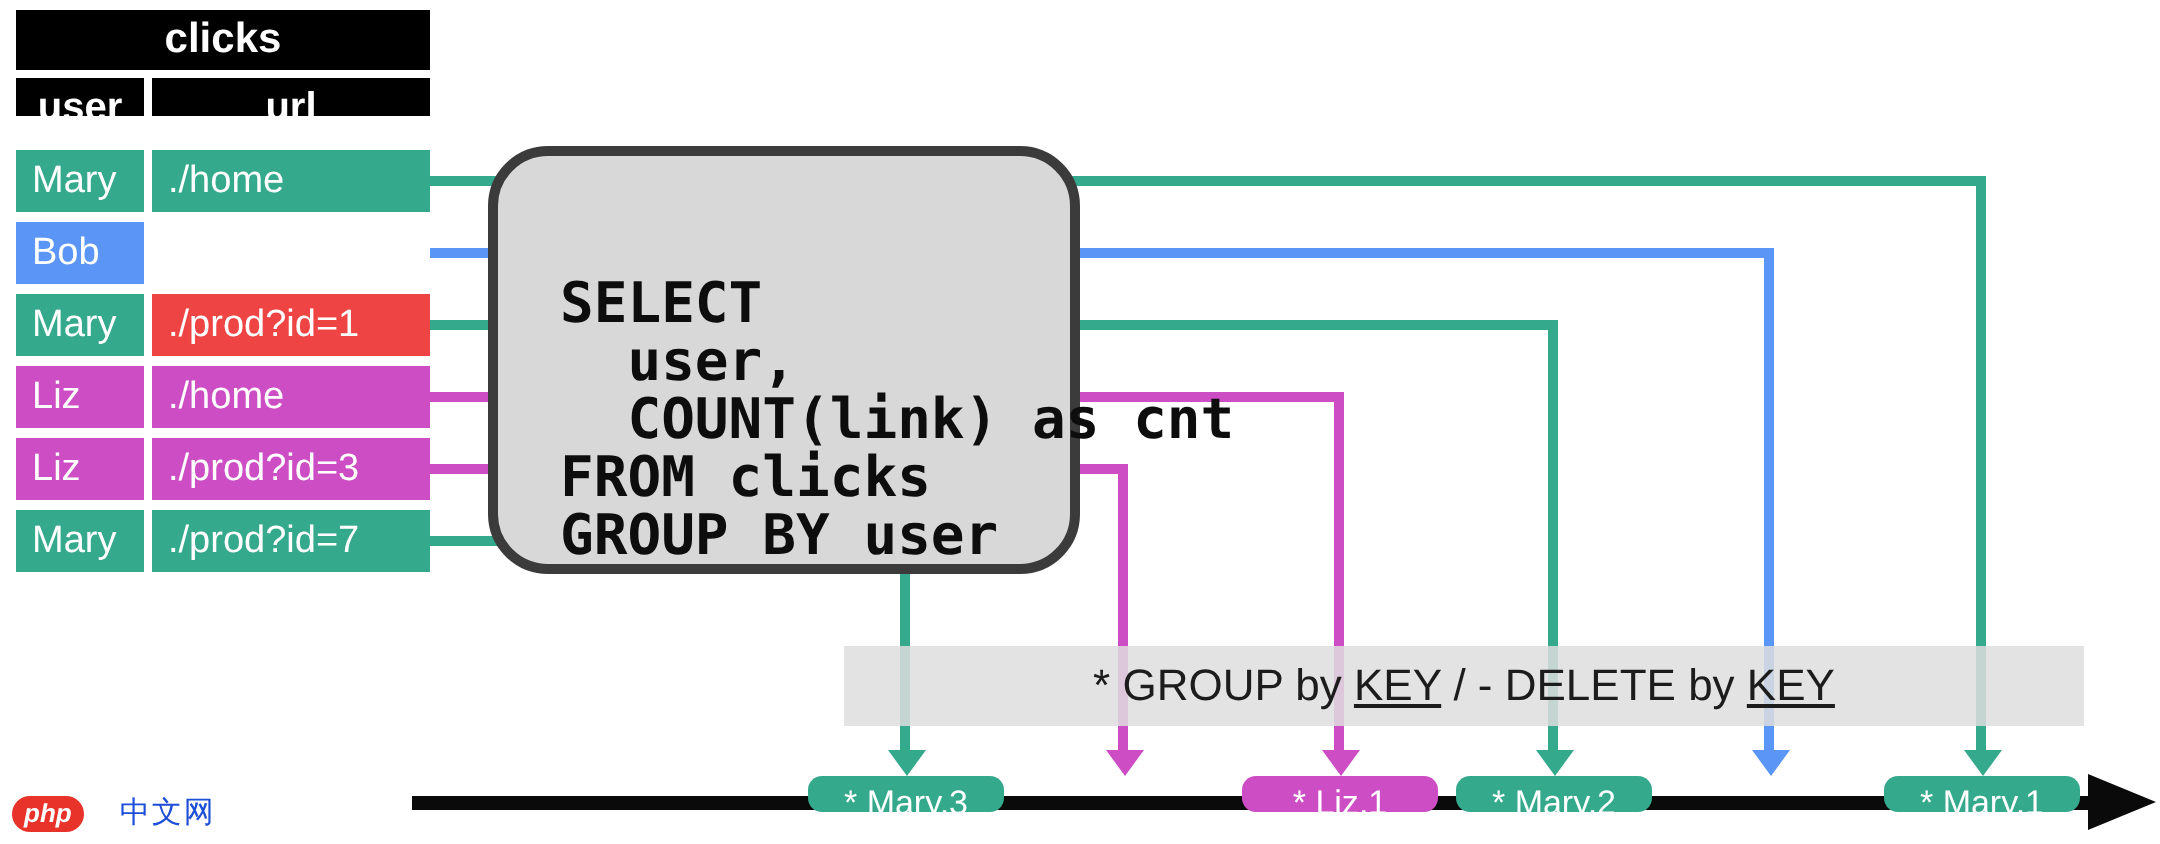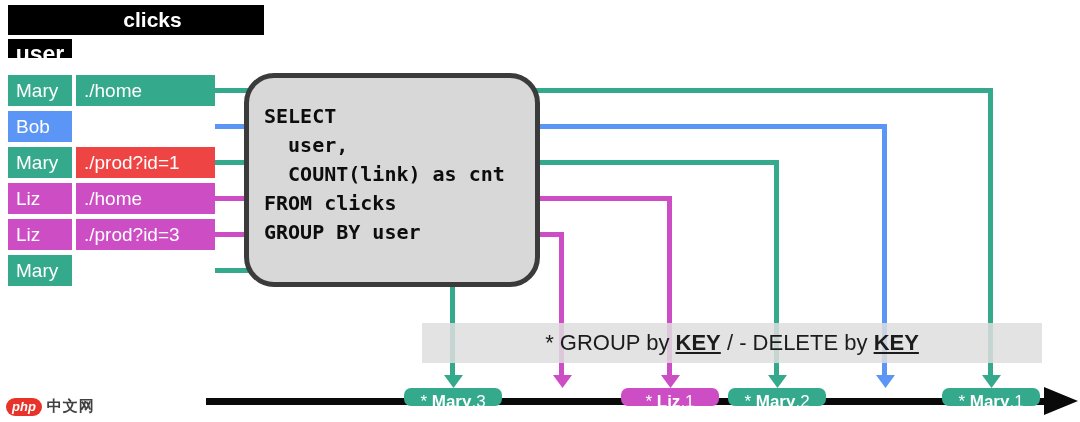--- a/index.html
+++ b/index.html
@@ -1,78 +1,80 @@
 <!DOCTYPE html>
 <html style="--green: #35a98c; --blue: #5b96f7; --magenta: #cc4dc4; --header-bg: #000000; --box-fill: #d8d8d8; --box-border: #3b3b3b; --band-bg: #e2e2e2; --timeline: #0a0a0a;"><head>
 <meta charset="utf-8">
 <style>
   html,body{margin:0;padding:0;background:#fff;}
   #stage{position:relative;width:1080px;height:422px;background:#fff;overflow:hidden;
          font-family:"Liberation Sans",sans-serif;}
 
   
-  .tbl-title{position:absolute;left:8px;top:5px;width:223px;height:30px;background:var(--header-bg);
-             color:#fff;font-weight:bold;font-size:21px;text-align:center;line-height:30px;z-index:2;padding-left:33px;}
+  .tbl-title{position:absolute;left:8px;top:5px;width:207px;height:30px;background:var(--header-bg);
+             color:#fff;font-weight:bold;font-size:21px;text-align:center;line-height:30px;z-index:2;}
   .th{position:absolute;height:19px;top:39px;background:var(--header-bg);color:#fff;font-weight:bold;
-      font-size:23px;text-align:center;line-height:30px;z-index:2;}
+      font-size:20px;text-align:center;line-height:30px;z-index:2;}
   .th-user{left:8px;width:64px;}
   .th-url{left:76px;width:139px;}
   .td{position:absolute;height:31px;color:#fff;font-size:19px;line-height:31px;padding-left:8px;
       box-sizing:border-box;z-index:2;}
   .td-user{left:8px;width:64px;}
   .td-url{left:76px;width:139px;}
 
   
   .hline{position:absolute;height:5px;z-index:1;}
   .vline{position:absolute;width:5px;z-index:1;}
   .varrow{position:absolute;width:19px;height:13px;clip-path:polygon(0 0,100% 0,50% 100%);z-index:1;}
 
   
   .sql-box{position:absolute;left:244px;top:73px;width:296px;height:214px;background:var(--box-fill);
            border:5px solid var(--box-border);border-radius:30px;box-sizing:border-box;z-index:2;}
-  .sql-box pre{margin:0;padding:24px 0 0 15px;font-family:"DejaVu Sans Mono","Liberation Mono",monospace;
-               font-weight:bold;font-size:20px;line-height:29px;color:#0d0d0d;white-space:pre;}
+  .sql-box pre{margin:16px;padding:43px 0 0 15px;font-family:"DejaVu Sans Mono","Liberation Mono",monospace;
+               font-weight:bold;font-size:28px;line-height:29px;color:#0d0d0d;white-space:pre;}
 
   
   .band{position:absolute;left:422px;top:323px;width:620px;height:40px;background:rgba(222,222,222,0.85);
         z-index:3;text-align:center;line-height:40px;font-size:22px;color:#1c1c1c;}
-  .u{text-decoration:underline;font-weight:bold;}
+  .u{text-decoration:underline;}
 
   
   .tline{position:absolute;left:206px;top:398px;width:840px;height:7px;background:var(--timeline);z-index:0;}
   .tarrow{position:absolute;left:1044px;top:387px;width:34px;height:28px;background:var(--timeline);
           clip-path:polygon(0 0,100% 50%,0 100%);z-index:0;}
   .event{position:absolute;top:388px;width:98px;height:18px;border-radius:7px;z-index:2;color:#fff;
          font-size:17px;line-height:27px;text-align:center;}
   .event span{white-space:pre;}
 
   
-  .wm{position:absolute;left:6px;top:397px;display:flex;align-items:center;gap:5px;z-index:4;}
+  .wm{position:absolute;left:6px;top:397px;display:flex;align-items:center;gap:18px;z-index:4;}
   .wm-pill{background:#e8332a;color:#fff;font-weight:bold;font-style:italic;font-size:13px;
            padding:1px 6px 2px 6px;border-radius:10px;}
-  .wm-text{font-weight:bold;font-size:15px;color:#404040;letter-spacing:1px;}
+  .wm-text{font-weight:normal;font-size:15px;color:#1d4ed8;letter-spacing:1px;}
 </style>
 </head>
 <body>
 
 <div id="stage">
 
   <div class="tbl-title">clicks</div>
   <div class="th th-user">user</div>
+  <div class="th th-url">url</div>
 
   <div class="td td-user" style="top: 75px; background-color: rgb(53, 169, 140);">Mary</div>
   <div class="td td-url" style="top: 75px; background-color: rgb(53, 169, 140);">./home</div>
   <div class="td td-user" style="top: 111px; background-color: rgb(91, 150, 247);">Bob</div>
   <div class="td td-user" style="top: 147px; background-color: rgb(53, 169, 140);">Mary</div>
   <div class="td td-url" style="top: 147px; background-color: #ef4444;">./prod?id=1</div>
   <div class="td td-user" style="top: 183px; background-color: rgb(204, 77, 196);">Liz</div>
   <div class="td td-url" style="top: 183px; background-color: rgb(204, 77, 196);">./home</div>
   <div class="td td-user" style="top: 219px; background-color: rgb(204, 77, 196);">Liz</div>
   <div class="td td-url" style="top: 219px; background-color: rgb(204, 77, 196);">./prod?id=3</div>
   <div class="td td-user" style="top: 255px; background-color: rgb(53, 169, 140);">Mary</div>
+  <div class="td td-url" style="top: 255px; background-color: rgb(53, 169, 140);">./prod?id=7</div>
 
   <div class="hline" style="left: 215px; top: 88px; width: 778px; background-color: rgb(53, 169, 140);"></div>
   <div class="vline" style="left: 988px; top: 88px; height: 289px; background-color: rgb(53, 169, 140);"></div>
   <div class="varrow" style="left: 982px; top: 375px; background-color: rgb(53, 169, 140);"></div>
 
   <div class="hline" style="left: 215px; top: 124px; width: 672px; background-color: rgb(91, 150, 247);"></div>
   <div class="vline" style="left: 882px; top: 124px; height: 253px; background-color: rgb(91, 150, 247);"></div>
   <div class="varrow" style="left: 876px; top: 375px; background-color: rgb(91, 150, 247);"></div>
 
   <div class="hline" style="left: 215px; top: 160px; width: 564px; background-color: rgb(53, 169, 140);"></div>

